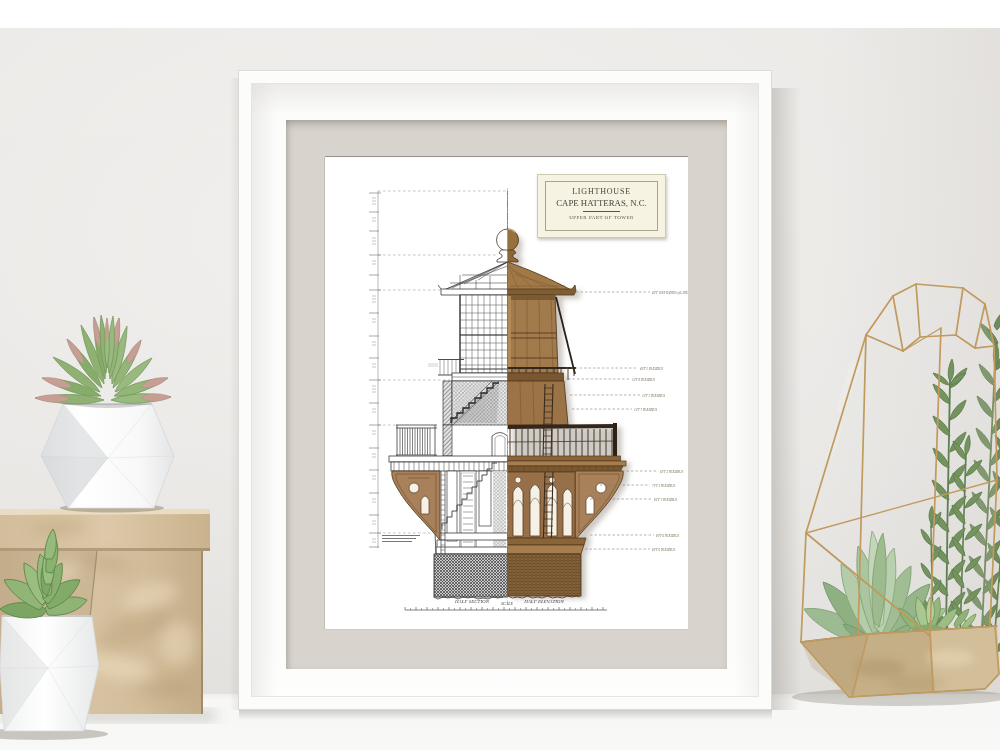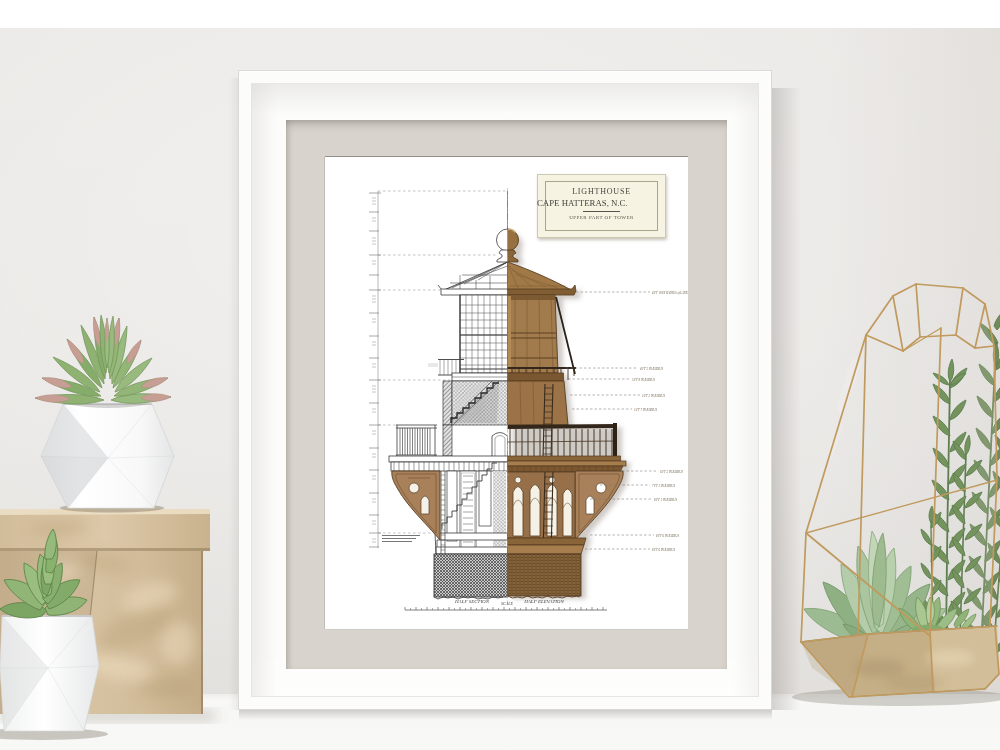--- a/index.html
+++ b/index.html
@@ -295,21 +295,21 @@
   <line x1="405" y1="582" x2="607" y2="582"></line>
   <path d="M405,582 l0,-3 m11,3 l0,-3 m11,3 l0,-3 m11,3 l0,-3 m11,3 l0,-3 m11,3 l0,-3 m11,3 l0,-3 m11,3 l0,-3 m11,3 l0,-3 m11,3 l0,-3 m11,3 l0,-3 m11,3 l0,-3 m11,3 l0,-3 m11,3 l0,-3 m11,3 l0,-3 m11,3 l0,-3 m11,3 l0,-3 m11,3 l0,-3 m11,3 l0,-3" stroke-width="0.6"></path>
   <path d="M410.5,582 l0,-2 m11,2 l0,-2 m11,2 l0,-2 m11,2 l0,-2 m11,2 l0,-2 m11,2 l0,-2 m11,2 l0,-2 m11,2 l0,-2 m11,2 l0,-2 m11,2 l0,-2 m11,2 l0,-2 m11,2 l0,-2 m11,2 l0,-2 m11,2 l0,-2 m11,2 l0,-2 m11,2 l0,-2 m11,2 l0,-2 m11,2 l0,-2" stroke-width="0.45"></path>
 </g>
 </svg>
 
 <div class="abs" style="left:537px;top:146px;width:129px;height:64px;background:#f7f3e2;
   box-shadow:1px 2px 3px rgba(120,110,85,0.4), inset 0 0 0 1px #cdc8b0;">
   <div class="abs" style="left:8px;top:7px;width:111px;height:48px;border:1px solid #a9a58d;"></div>
   <div class="abs" style="left:0;top:13px;width:129px;text-align:center;font-family:'Liberation Serif',serif;color:#45453f;font-size:8px;letter-spacing:0.8px;">LIGHTHOUSE</div>
-  <div class="abs" style="left:0;top:24px;width:129px;font-family:'Liberation Serif',serif;color:#45453f;font-size:8.8px;letter-spacing:0px;">CAPE HATTERAS, N.C.</div>
+  <div class="abs" style="left:0;top:24px;width:129px;text-align:center;font-family:'Liberation Serif',serif;color:#45453f;font-size:8.8px;letter-spacing:0px;">CAPE HATTERAS, N.C.</div>
   <div class="abs" style="left:46px;top:37px;width:37px;height:1px;background:#55554d;"></div>
   <div class="abs" style="left:0;top:41px;width:129px;text-align:center;font-family:'Liberation Serif',serif;color:#55554d;font-size:5px;letter-spacing:0.5px;">UPPER PART OF TOWER</div>
 </div>
 
 <svg class="abs" style="left:0;top:470px;" width="230" height="240" viewBox="0 470 230 240">
   <defs>
     <linearGradient id="boxface" x1="0" y1="0" x2="1" y2="0">
       <stop offset="0" stop-color="#cdb794"></stop>
           <stop offset="0.35" stop-color="#d8c4a3"></stop>
       <stop offset="0.7" stop-color="#d2bd9b"></stop>

